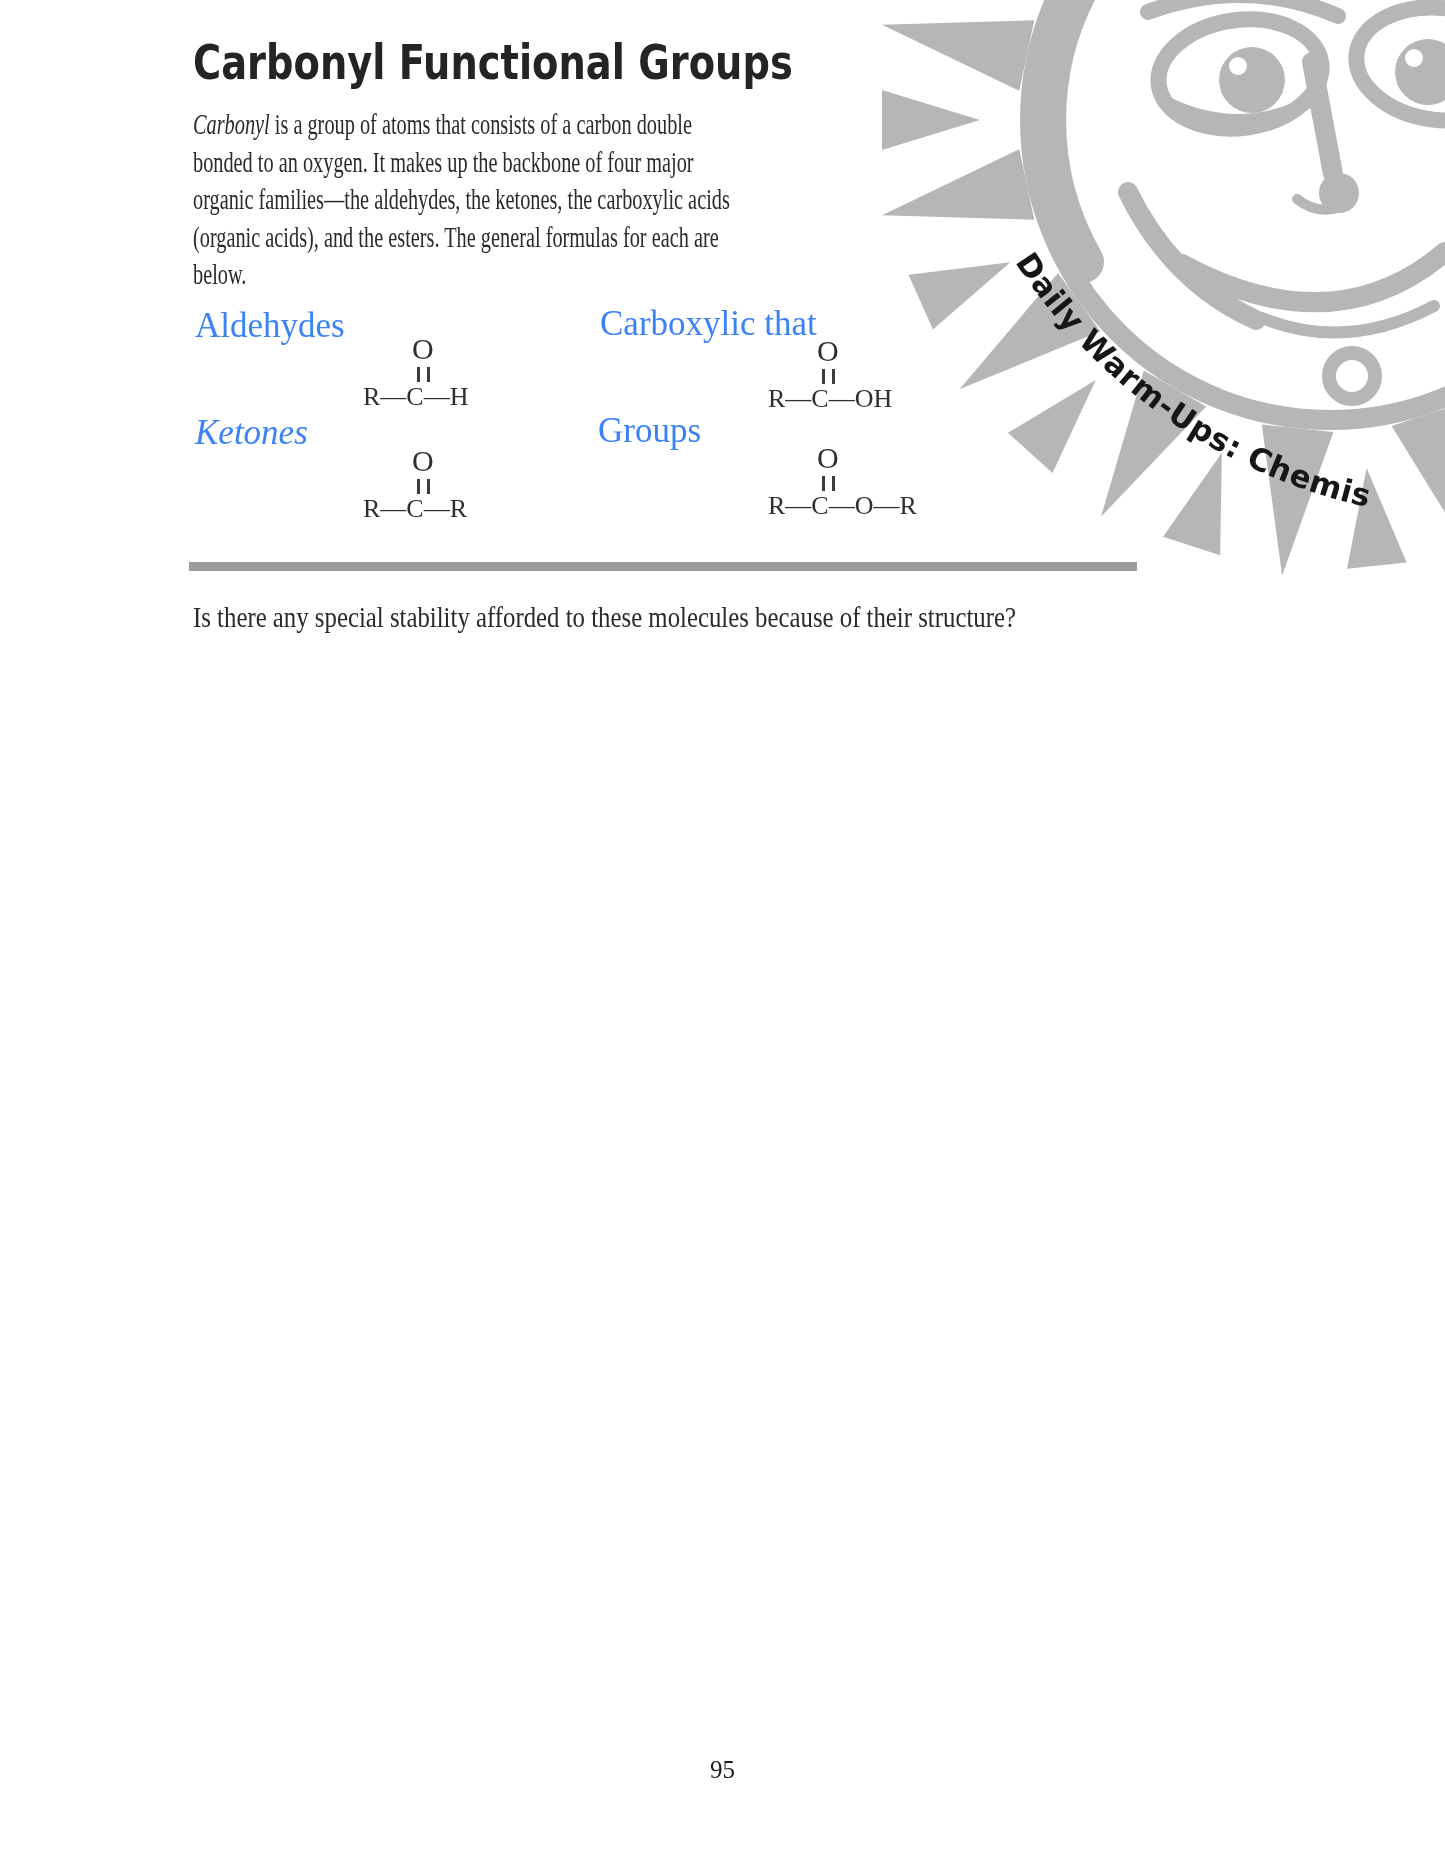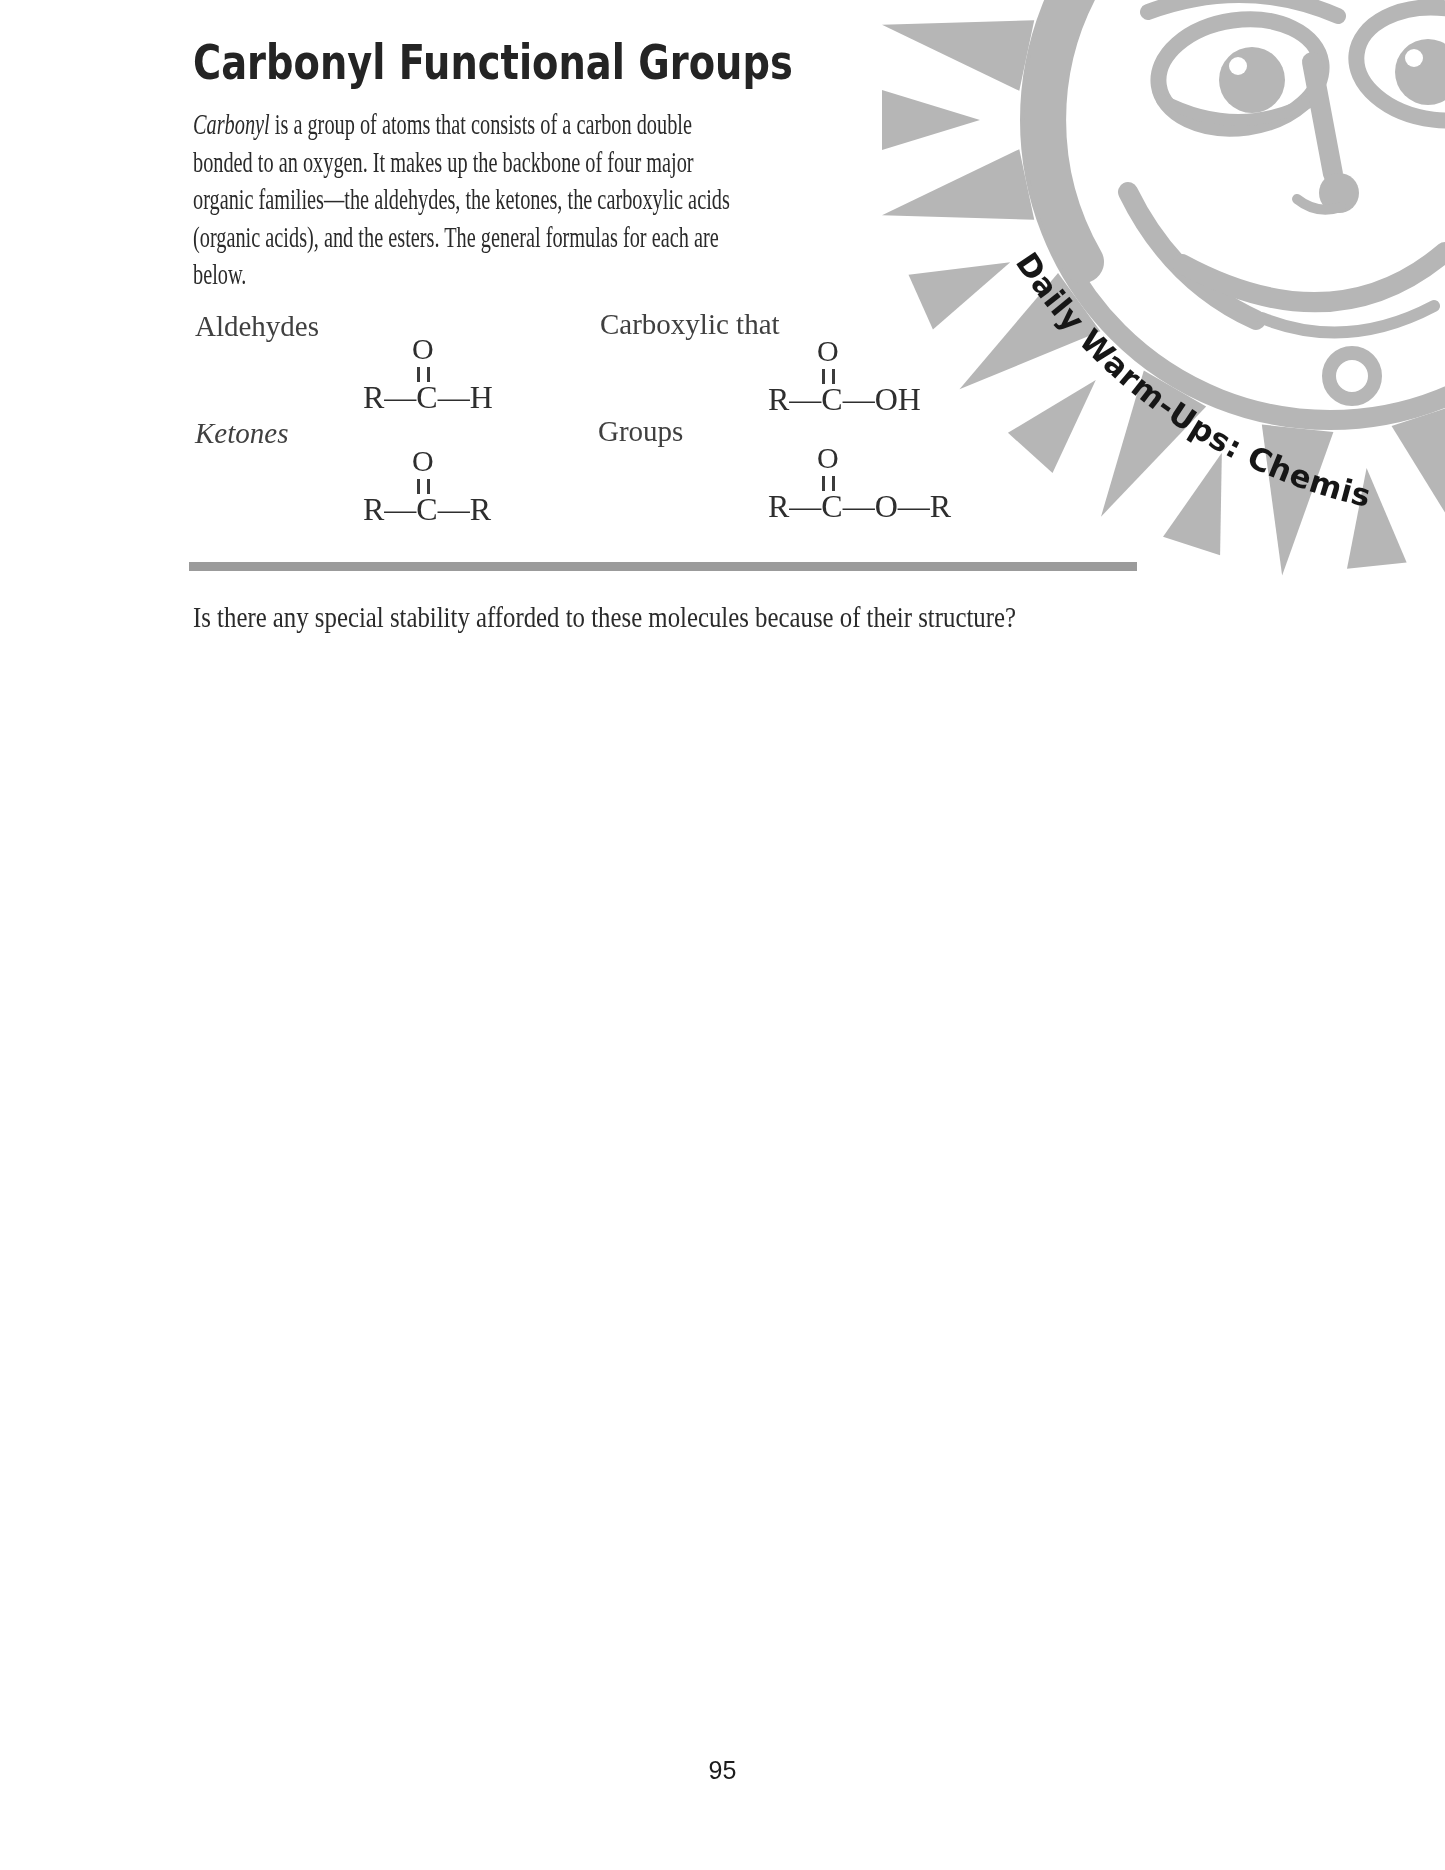--- a/index.html
+++ b/index.html
@@ -23,51 +23,51 @@
   .paragraph {
     position:absolute; left:193px; top:106px;
     transform:scaleX(0.70); transform-origin:left top;
   }
   .pline {
     font-size:29px; line-height:37.5px; white-space:nowrap; color:#2a2a2a;
   }
   .lead-italic { font-style:italic; }
 
   .fg-label {
-    position:absolute; font-size:29px; line-height:34px;
-    white-space:nowrap; color:#404040;
+    position:absolute; font-size:35px; line-height:34px;
+    white-space:nowrap; color:#3b82f6;
   }
   .structure { position:absolute; width:220px; height:80px; }
   .atom-o {
     position:absolute; left:49px; top:0;
     font-size:30px; line-height:30px; color:#2e2e2e;
   }
   .dbond {
     position:absolute; left:54px; top:33px;
     width:13px; height:15px;
     border-left:3px solid #3c3c3c; border-right:3px solid #3c3c3c;
   }
   .frow {
     position:absolute; left:0; top:48px;
-    font-size:32px; line-height:30px; white-space:nowrap; color:#2e2e2e;
+    font-size:26px; line-height:30px; white-space:nowrap; color:#2e2e2e;
   }
 
   .divider {
     position:absolute; left:189px; top:562px;
     width:948px; height:9px; background:#9b9b9b;
   }
   .question {
     position:absolute; left:193px; top:600px;
     font-size:28.5px; line-height:36px; white-space:nowrap; color:#2a2a2a;
     transform:scaleX(0.87); transform-origin:left top;
   }
   .page-number {
     position:absolute; left:700px; top:1756px; width:45px;
     text-align:center;
-    font-family:Liberation Sans, sans-serif;
+    font-family:Liberation Serif, serif;
     font-size:25px; color:#1c1c1c;
   }
   .sun-svg { position:absolute; left:0; top:0; pointer-events:none; }
 </style>
 </head>
 <body>
 
 <div class="page">
 
   <svg class="sun-svg" width="1445" height="1870" viewBox="0 0 1445 1870">

